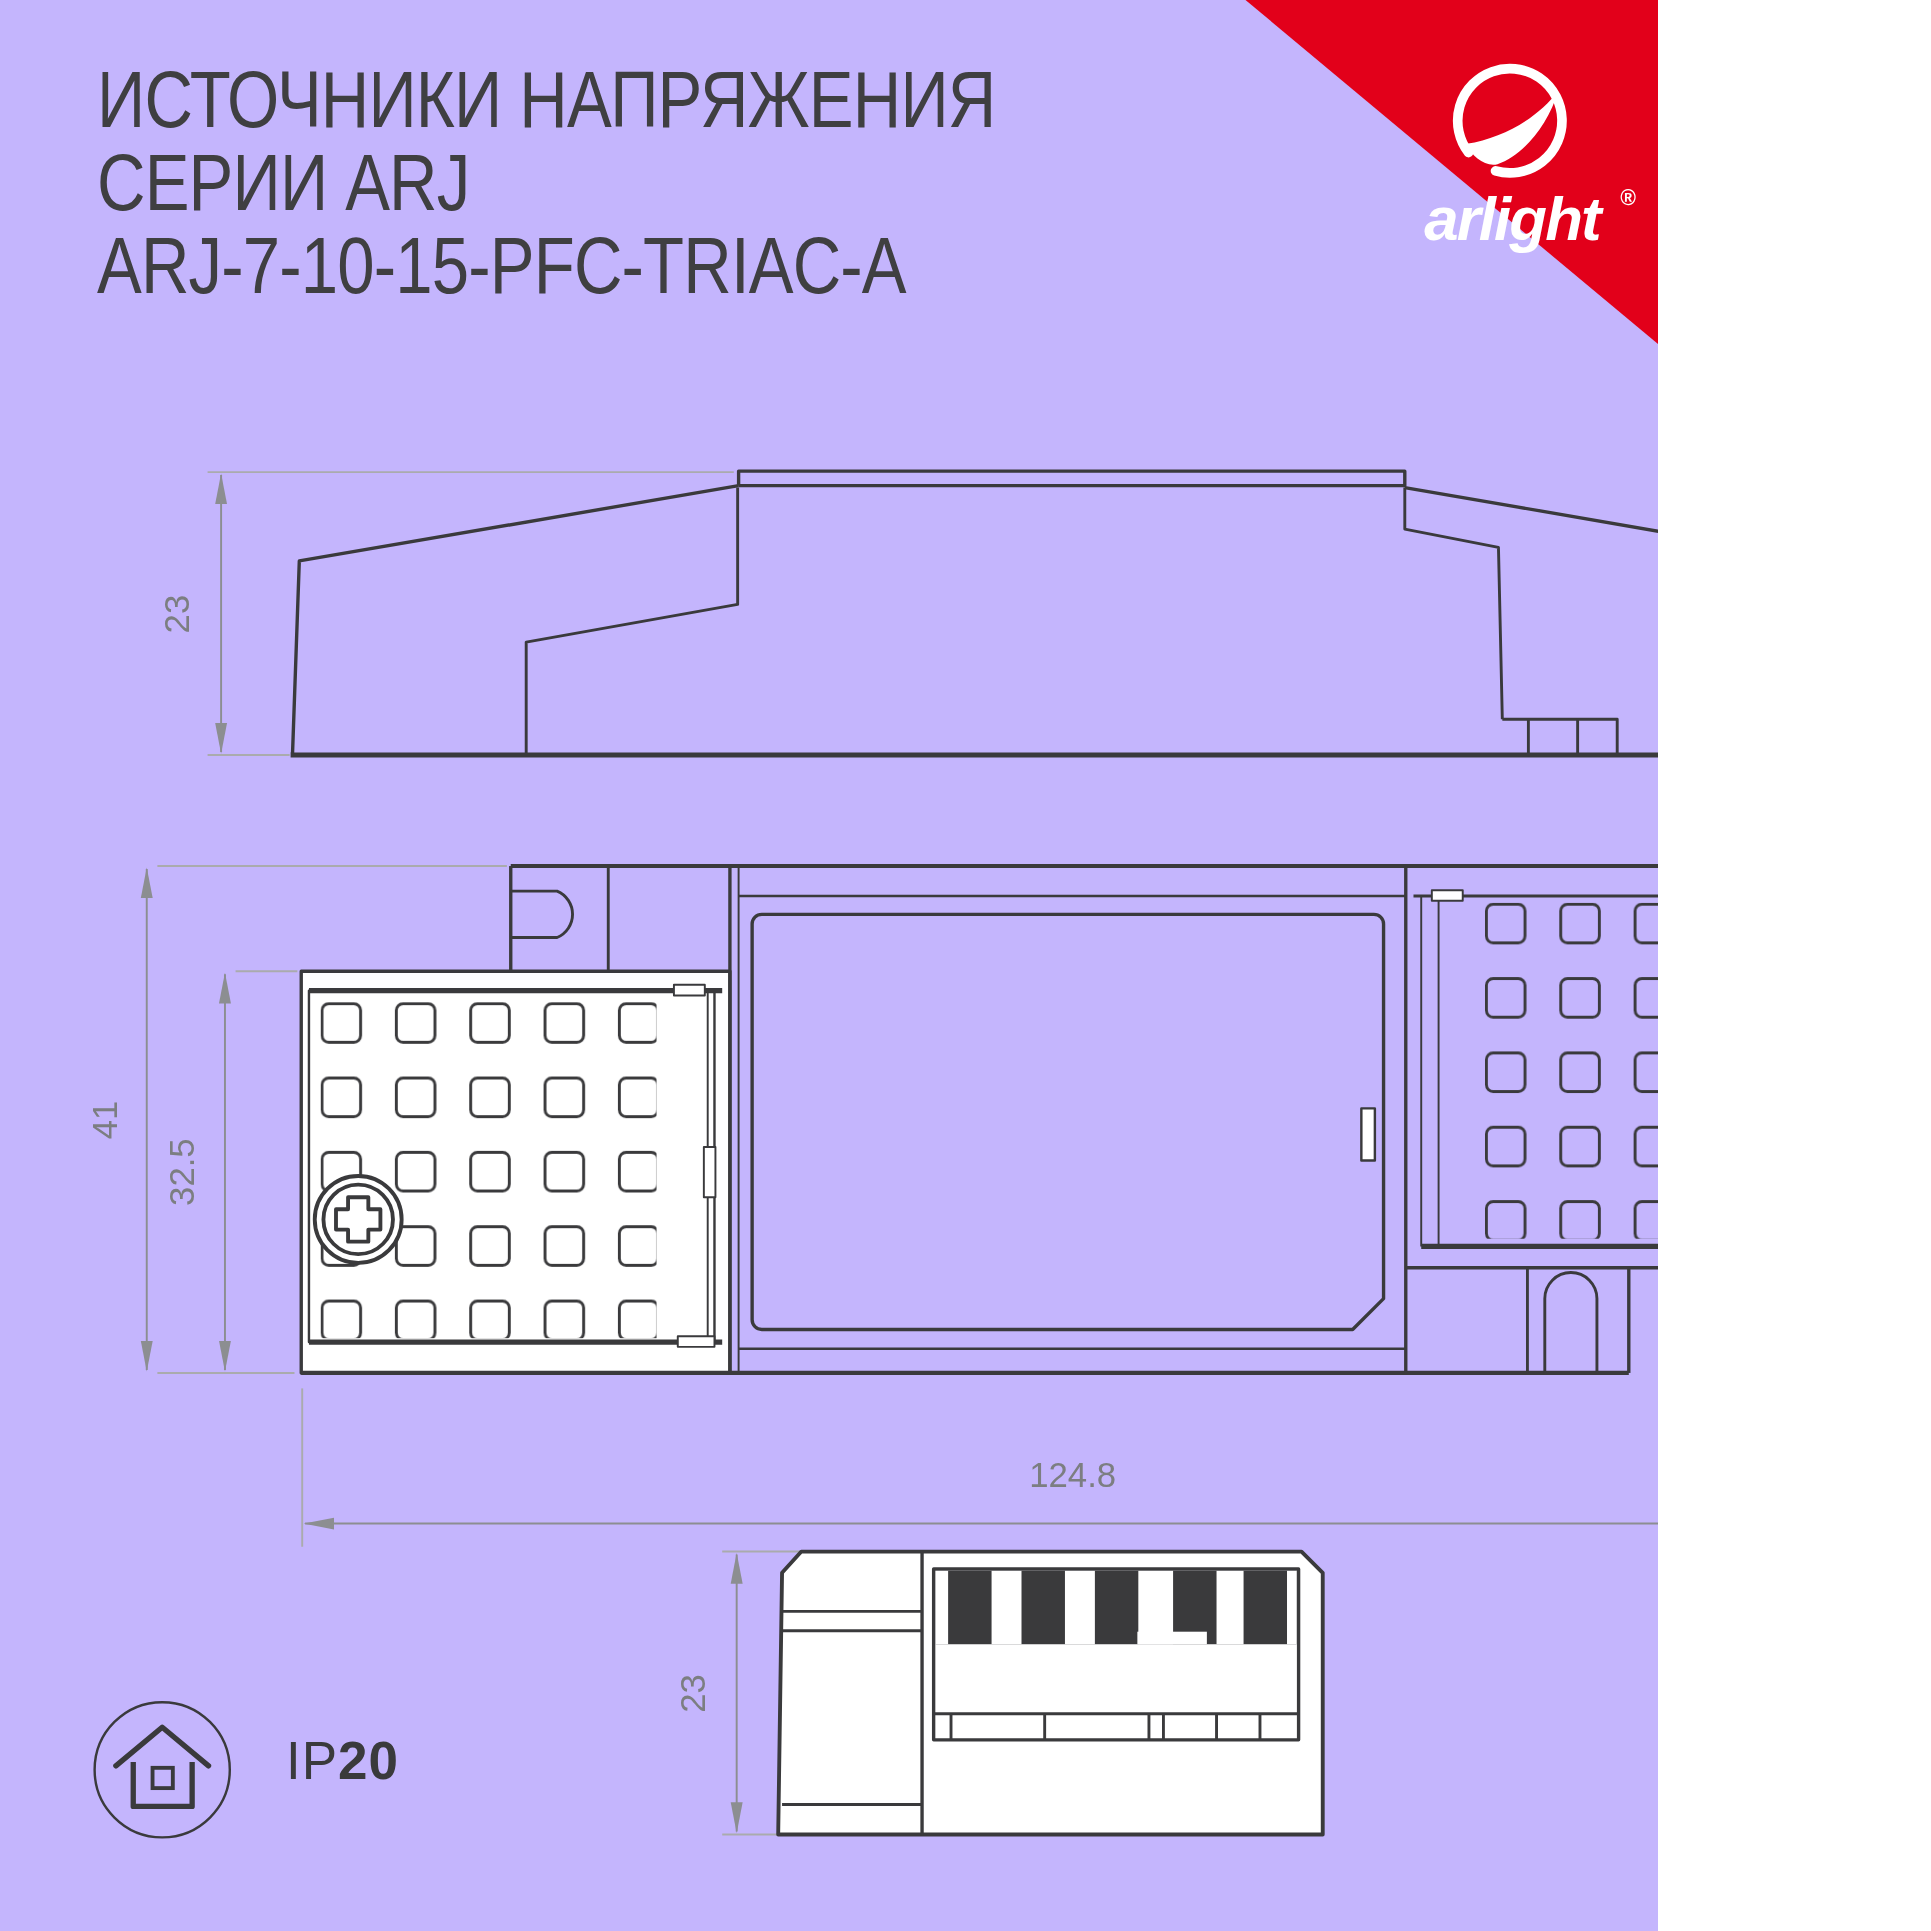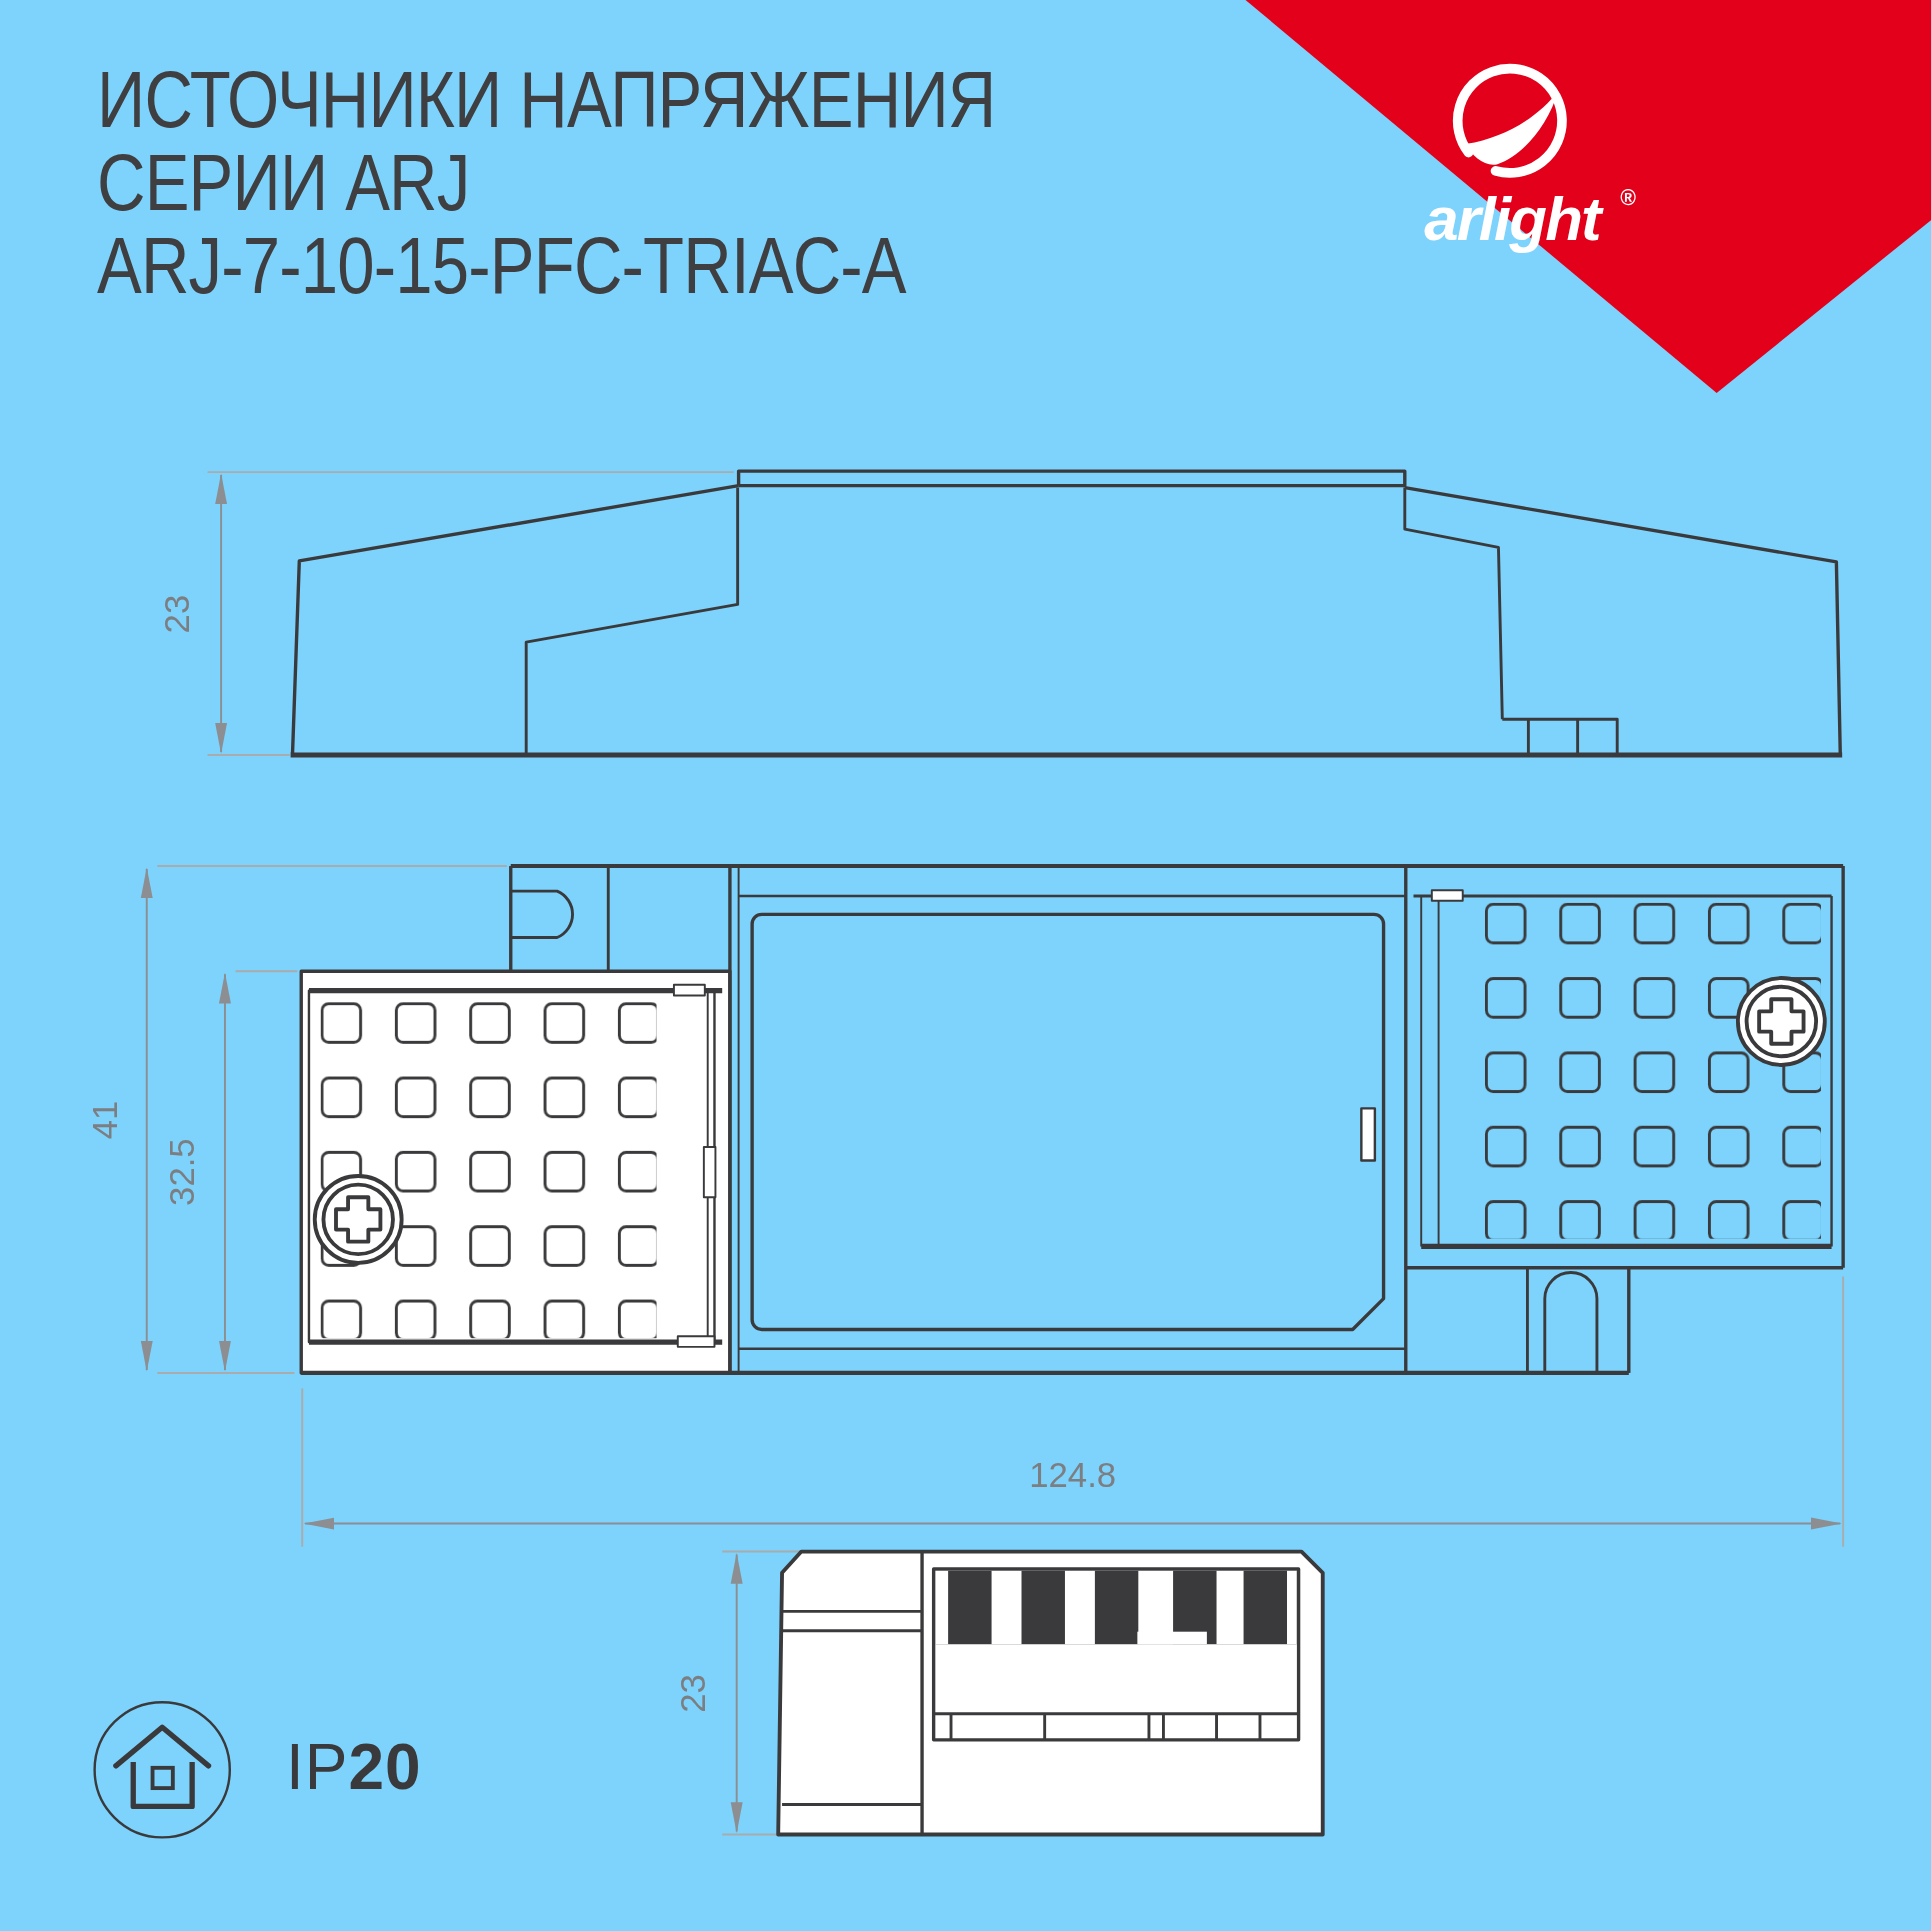--- a/index.html
+++ b/index.html
@@ -1,23 +1,23 @@
 <!DOCTYPE html>
 <html><head>
 <meta charset="utf-8">
 <style>
   html,body{margin:0;padding:0;background:#ffffff;}
-  #page{position:relative;width:1931px;height:1931px;background:#7dd3fc;overflow:hidden;
+  #page{position:relative;width:1658px;height:1931px;background:#c4b5fd;overflow:hidden;
         font-family:"Liberation Sans",sans-serif;}
   
   .title-block{position:absolute;left:97px;top:58px;color:#3f3f41;
                transform:scaleX(.85);transform-origin:left top;}
   .title-block .tl{font-size:79px;line-height:83px;font-weight:400;letter-spacing:-1px;white-space:nowrap;}
   
-  .ip-text{position:absolute;left:286px;top:1730px;color:#3a3a3c;font-size:64px;letter-spacing:1px;}
+  .ip-text{position:absolute;left:286px;top:1730px;color:#3a3a3c;font-size:53px;letter-spacing:1px;}
   .ip-text .thin{font-weight:400;}
   .ip-text .bold{font-weight:700;}
   
   .layer{position:absolute;left:0;top:0;}
   svg text.dim{fill:#7c7e81;font-family:"Liberation Sans",sans-serif;font-size:36px;}
   svg text.logo{fill:#ffffff;font-family:"Liberation Sans",sans-serif;font-weight:700;font-style:italic;}
 </style>
 </head>
 <body>
 

